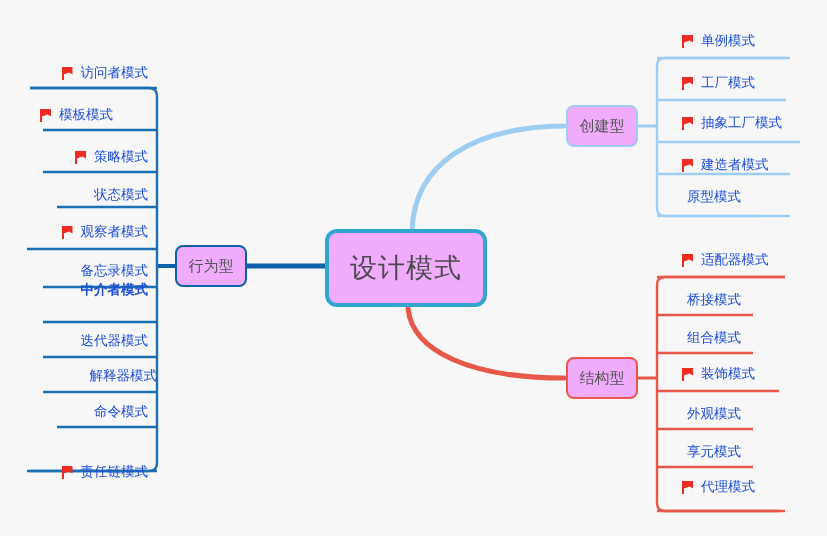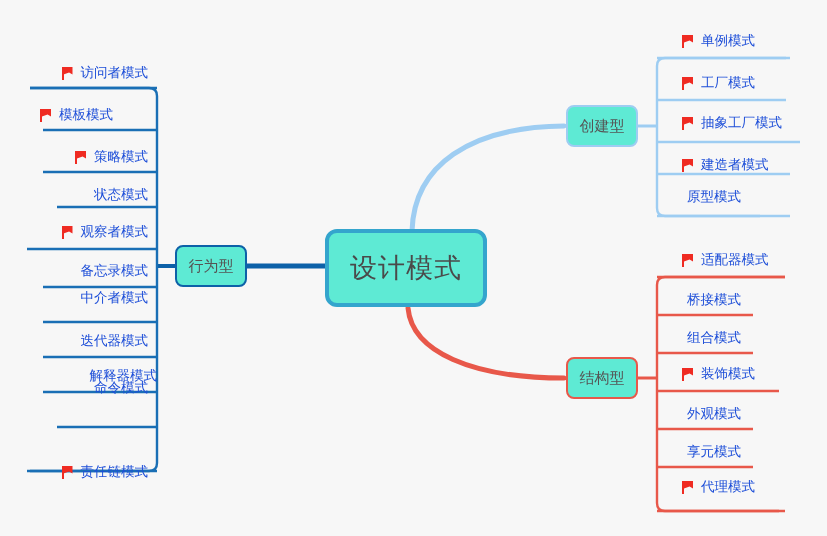--- a/index.html
+++ b/index.html
@@ -21,21 +21,21 @@
     position: absolute;
     left: 0;
     top: 0;
     width: 827px;
     height: 536px;
     pointer-events: none;
   }
   .node {
     position: absolute;
     box-sizing: border-box;
-    background: #5eead4;
+    background: #f0abfc;
     border-radius: 8px;
     display: flex;
     align-items: center;
     justify-content: center;
     color: #555555;
     white-space: nowrap;
     z-index: 5;
   }
   #root-node {
     border: 4px solid #34a5cd;
@@ -182,33 +182,33 @@
     <span>状态模式</span>
   </div>
   <div class="leaf left-side" style="right:679px; top:222px;">
     <span class="flag"></span>
     <span>观察者模式</span>
   </div>
   <div class="leaf left-side" style="right:679px; top:261px;">
     <span class="flag spacer"></span>
     <span>备忘录模式</span>
   </div>
-  <div class="leaf left-side" style="right:679px; top:288px;">
+  <div class="leaf left-side" style="right:679px; top:280px;font-weight:bold;">
     <span class="flag spacer"></span>
     <span>中介者模式</span>
   </div>
   <div class="leaf left-side" style="right:679px; top:331px;">
     <span class="flag spacer"></span>
     <span>迭代器模式</span>
   </div>
   <div class="leaf left-side" style="right:670px; top:366px;">
     <span class="flag spacer"></span>
     <span>解释器模式</span>
   </div>
-  <div class="leaf left-side" style="right:679px; top:378px;">
+  <div class="leaf left-side" style="right:679px; top:401px;flex-direction:column;">
     <span class="flag spacer"></span>
     <span>命令模式</span>
   </div>
   <div class="leaf left-side" style="right:679px; top:462px;">
     <span class="flag"></span>
     <span>责任链模式</span>
   </div>
 
   <div class="leaf right-side" style="left:682px; top:31px;">
     <span class="flag"></span>

